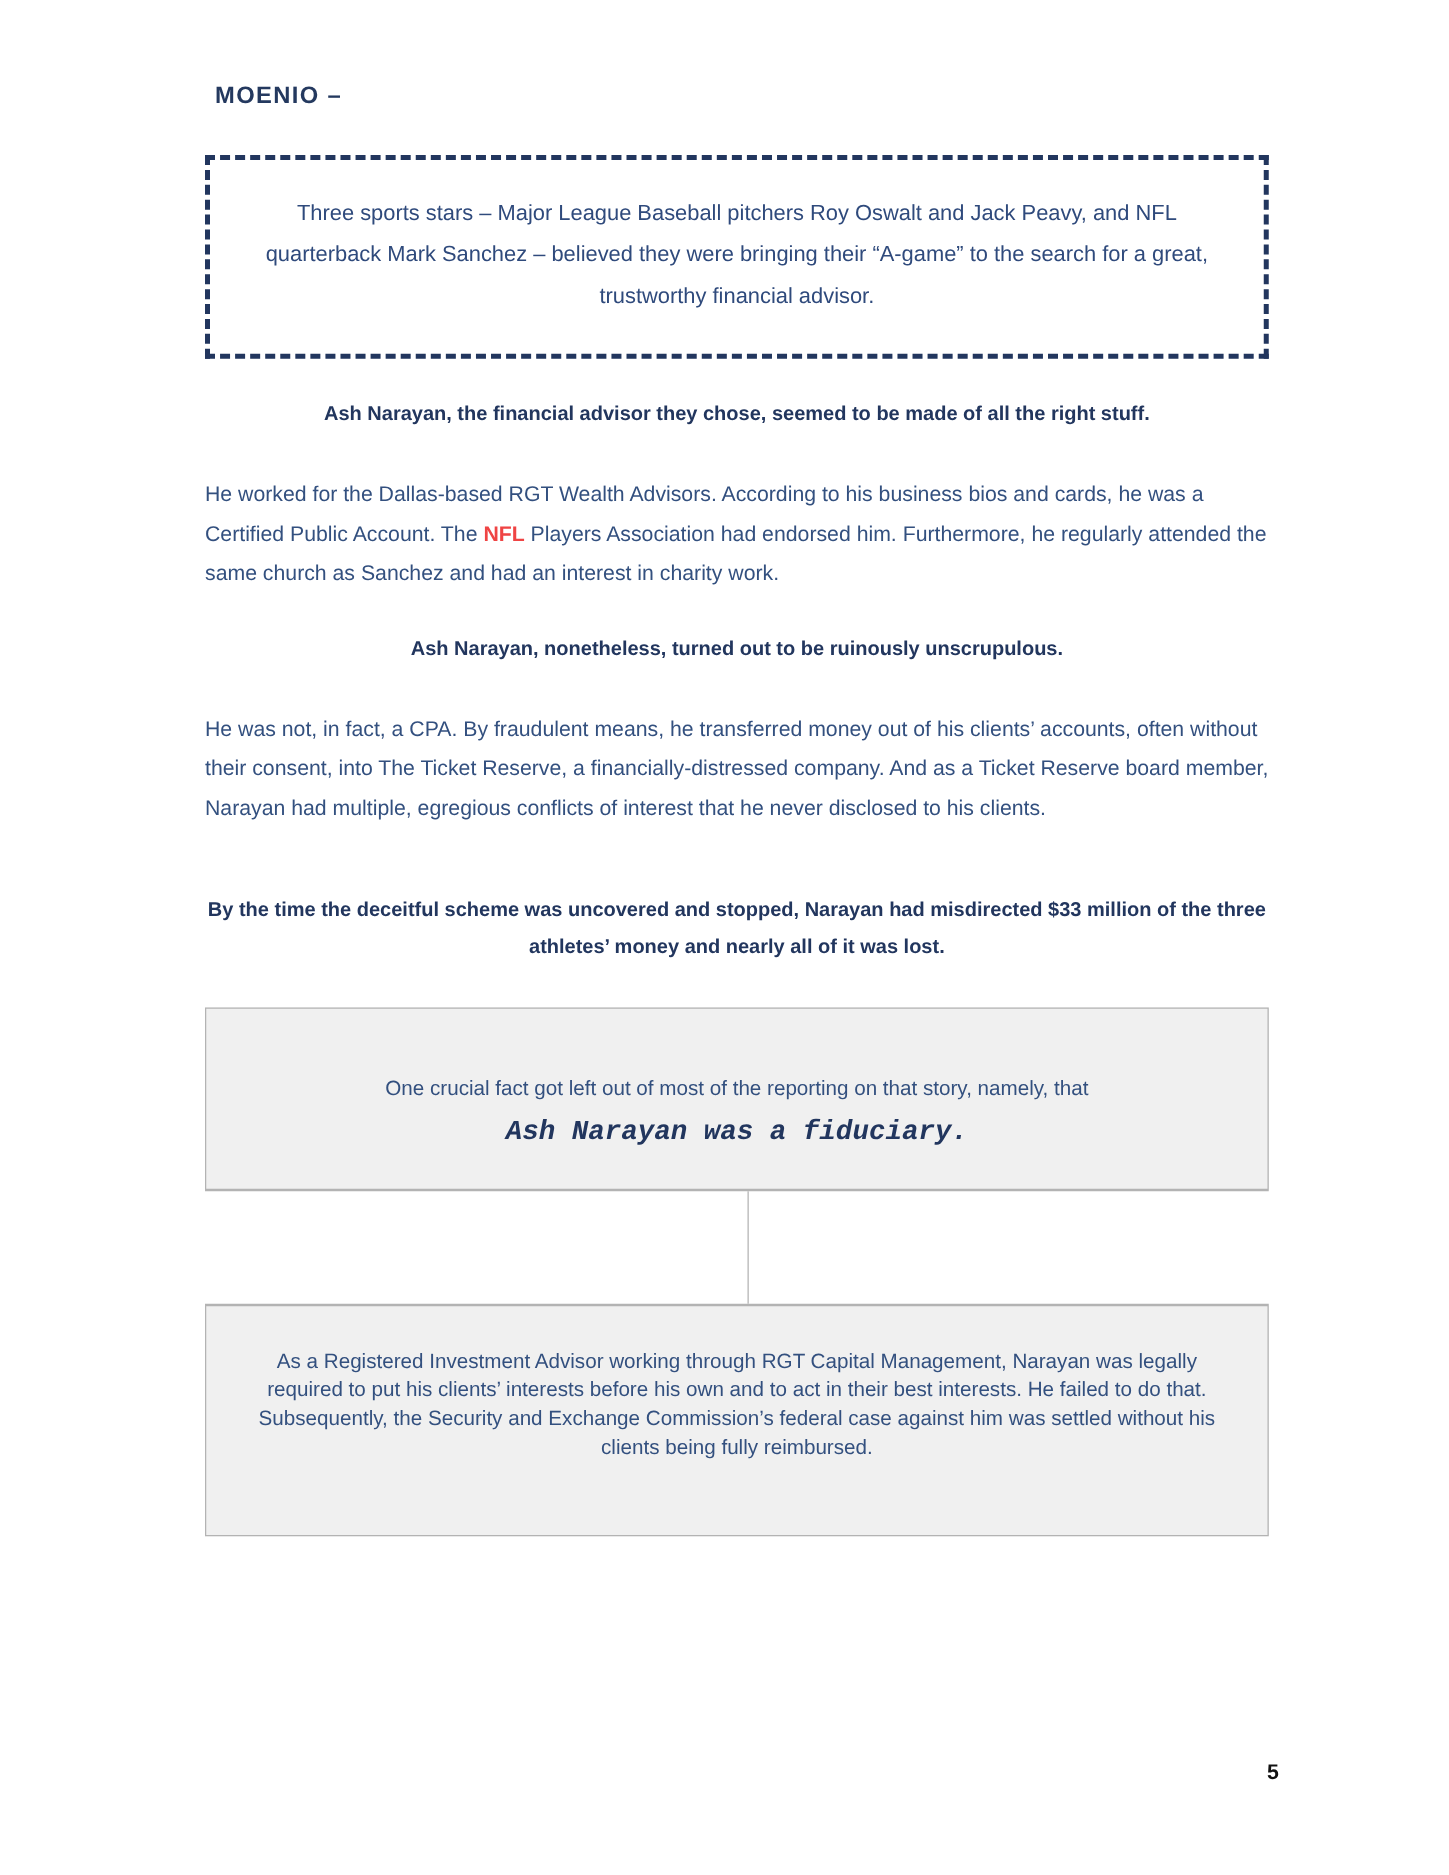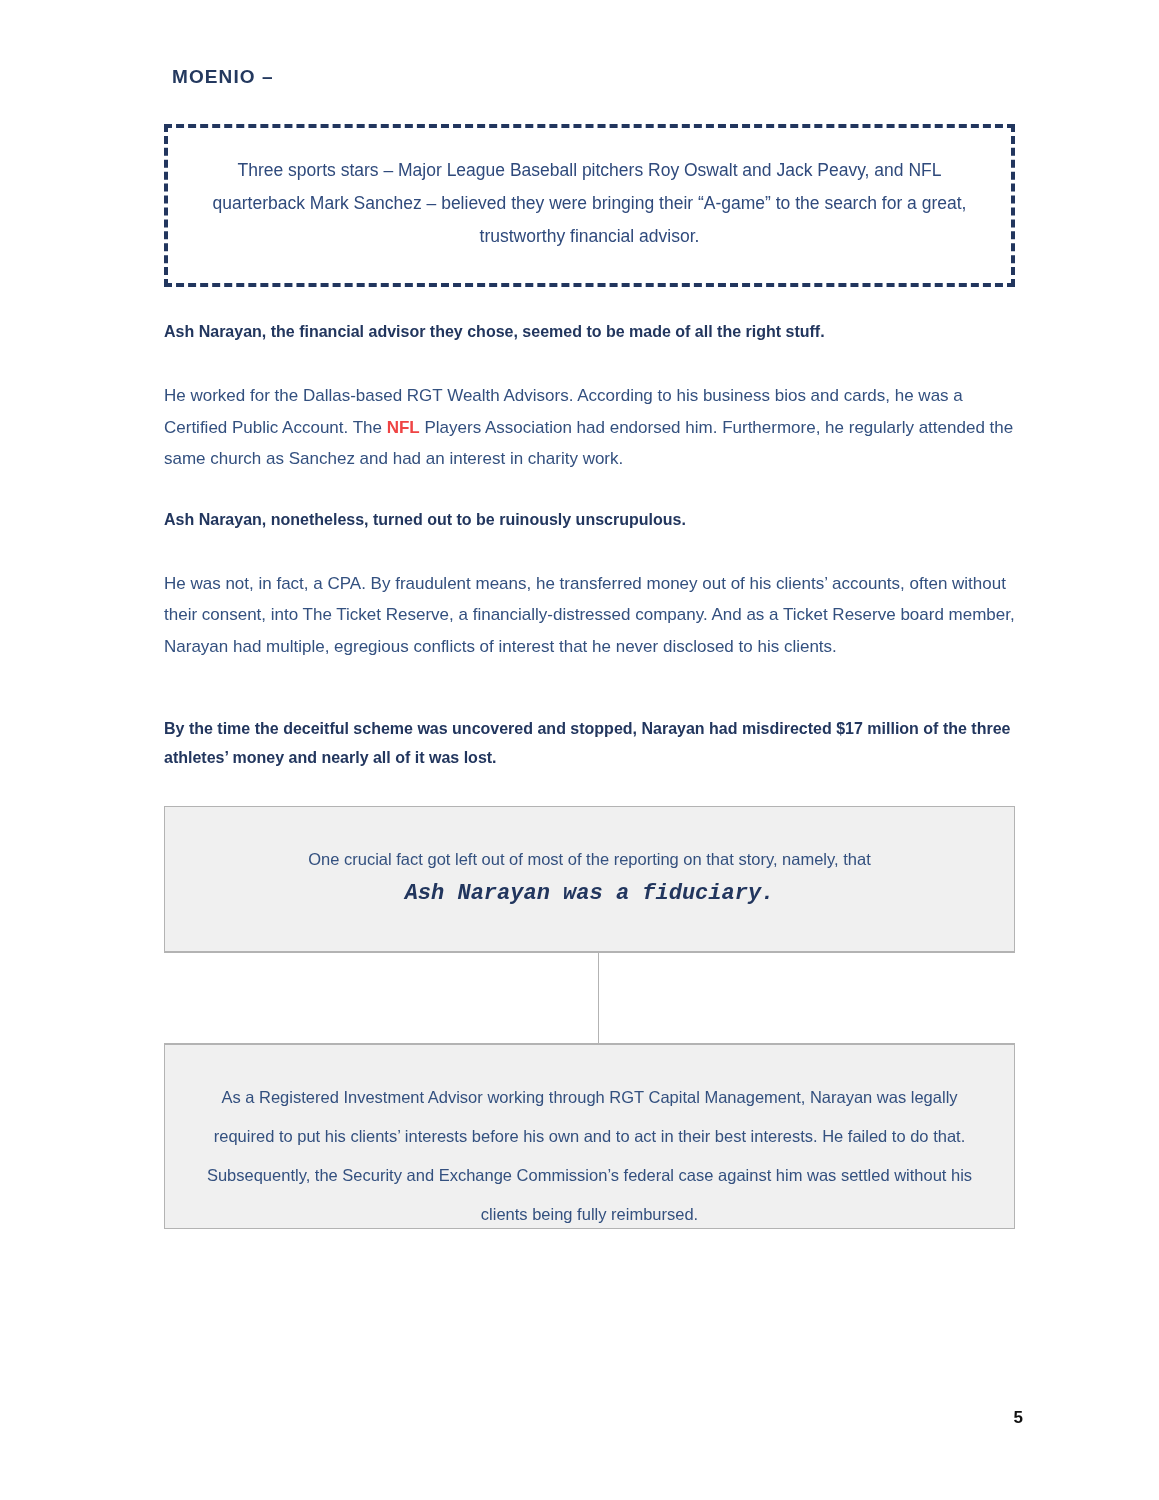--- a/index.html
+++ b/index.html
@@ -54,20 +54,21 @@
     text-align: center;
   }
 
   
   .lead-bold {
     font-size: 16px;
     font-weight: 700;
     line-height: 29px;
     color: #22365e;
     margin: 0 0 34px 0;
+    text-align: center;
   }
   .body-par {
     font-size: 17px;
     line-height: 31.5px;
     color: #33507f;
     margin: 0 0 30px 0;
   }
   .body-par b {
     color: #ef4444;
     font-weight: 700;
@@ -80,21 +81,21 @@
   .panel-stack {
     margin-top: 26px;
   }
   .grey-panel {
     background: #f0f0f0;
     border: 1px solid #b3b3b3;
     box-sizing: border-box;
   }
   .panel-top {
     height: 146px;
-    padding: 38px 52px 0 52px;
+    padding: 50px 52px 0 52px;
   }
   .panel-top .plain-line {
     margin: 0;
     text-align: center;
     font-size: 16.5px;
     line-height: 28px;
     color: #33507f;
   }
   .panel-top .serif-line {
     margin: 8px 0 0 0;
@@ -125,21 +126,21 @@
   }
 
   .panel-bottom {
     height: 185px;
     padding: 33px 30px 0 30px;
   }
   .panel-bottom p {
     margin: 0;
     text-align: center;
     font-size: 16.5px;
-    line-height: 39px;
+    line-height: 23px;
     color: #33507f;
   }
 
   
   .folio {
     position: absolute;
     right: 136px;
     top: 1408px;
     font-size: 17px;
     font-weight: 700;
@@ -160,21 +161,21 @@
     </div>
 
     <p class="lead-bold">Ash Narayan, the financial advisor they chose, seemed to be made of all the right stuff.</p>
 
     <p class="body-par"><span>He worked for the Dallas-based RGT Wealth Advisors. According to his business bios and cards, he was a Certified Public Account. The </span><b>NFL</b><span> Players Association had endorsed him. Furthermore, he regularly attended the same church as Sanchez and had an interest in charity work.</span></p>
 
     <p class="lead-bold">Ash Narayan, nonetheless, turned out to be ruinously unscrupulous.</p>
 
     <p class="body-par gap-after">He was not, in fact, a CPA. By fraudulent means, he transferred money out of his clients’ accounts, often without their consent, into The Ticket Reserve, a financially-distressed company. And as a Ticket Reserve board member, Narayan had multiple, egregious conflicts of interest that he never disclosed to his clients.</p>
 
-    <p class="lead-bold">By the time the deceitful scheme was uncovered and stopped, Narayan had misdirected $17 million of the three athletes’ money and nearly all of it was lost.</p>
+    <p class="lead-bold">By the time the deceitful scheme was uncovered and stopped, Narayan had misdirected $33 million of the three athletes’ money and nearly all of it was lost.</p>
 
     <div class="panel-stack">
 
       <div class="grey-panel panel-top">
         <p class="plain-line">One crucial fact got left out of most of the reporting on that story, namely, that</p>
         <p class="serif-line">Ash Narayan was a fiduciary.</p>
       </div>
 
       <div class="connector-row">
         <div class="connector-cell-left"></div>

